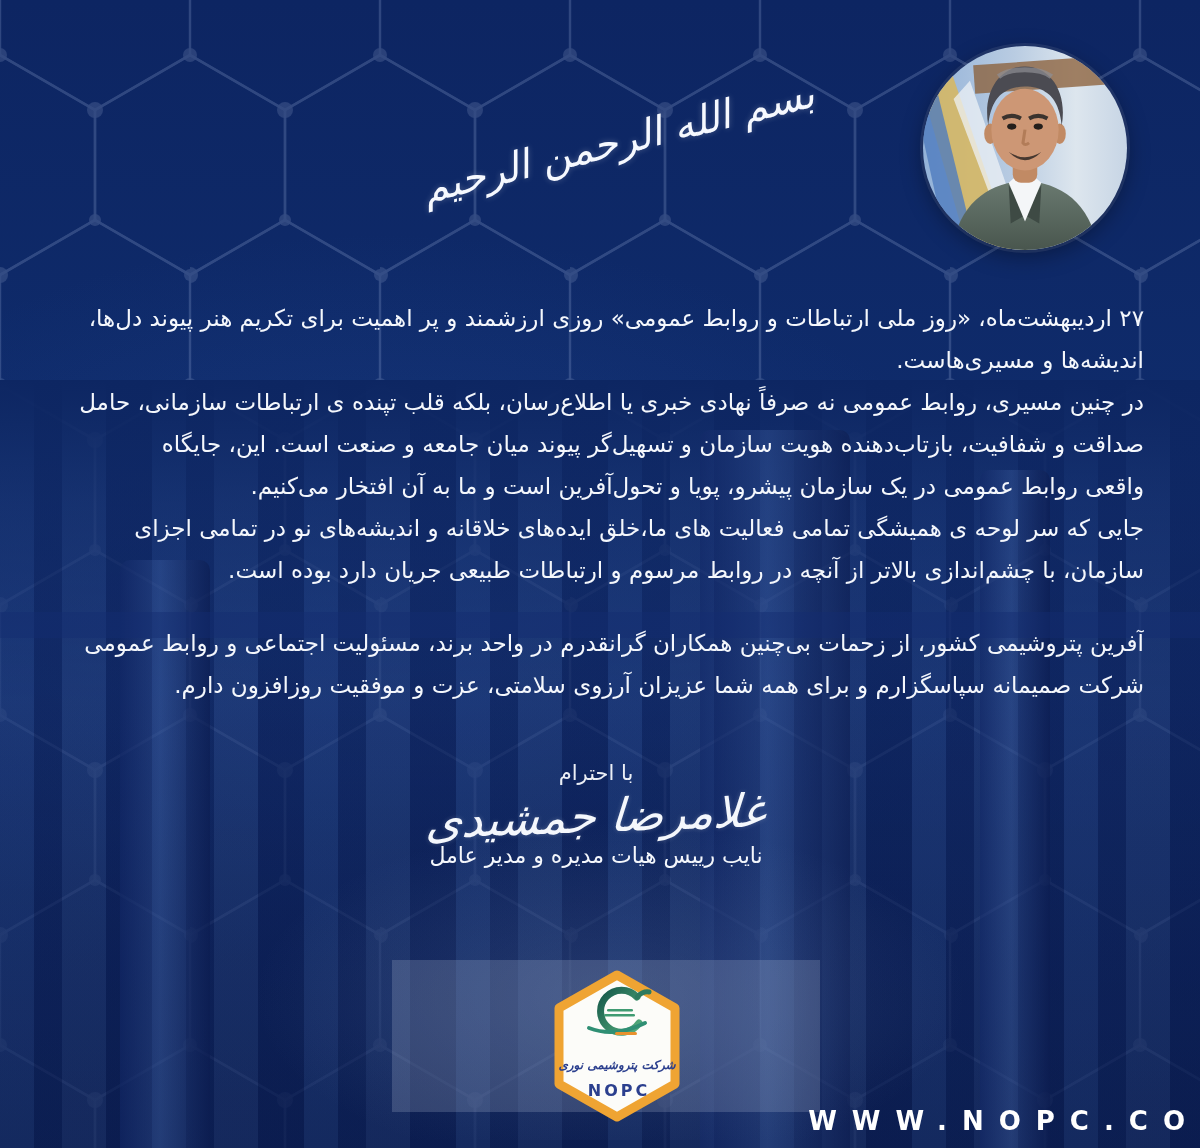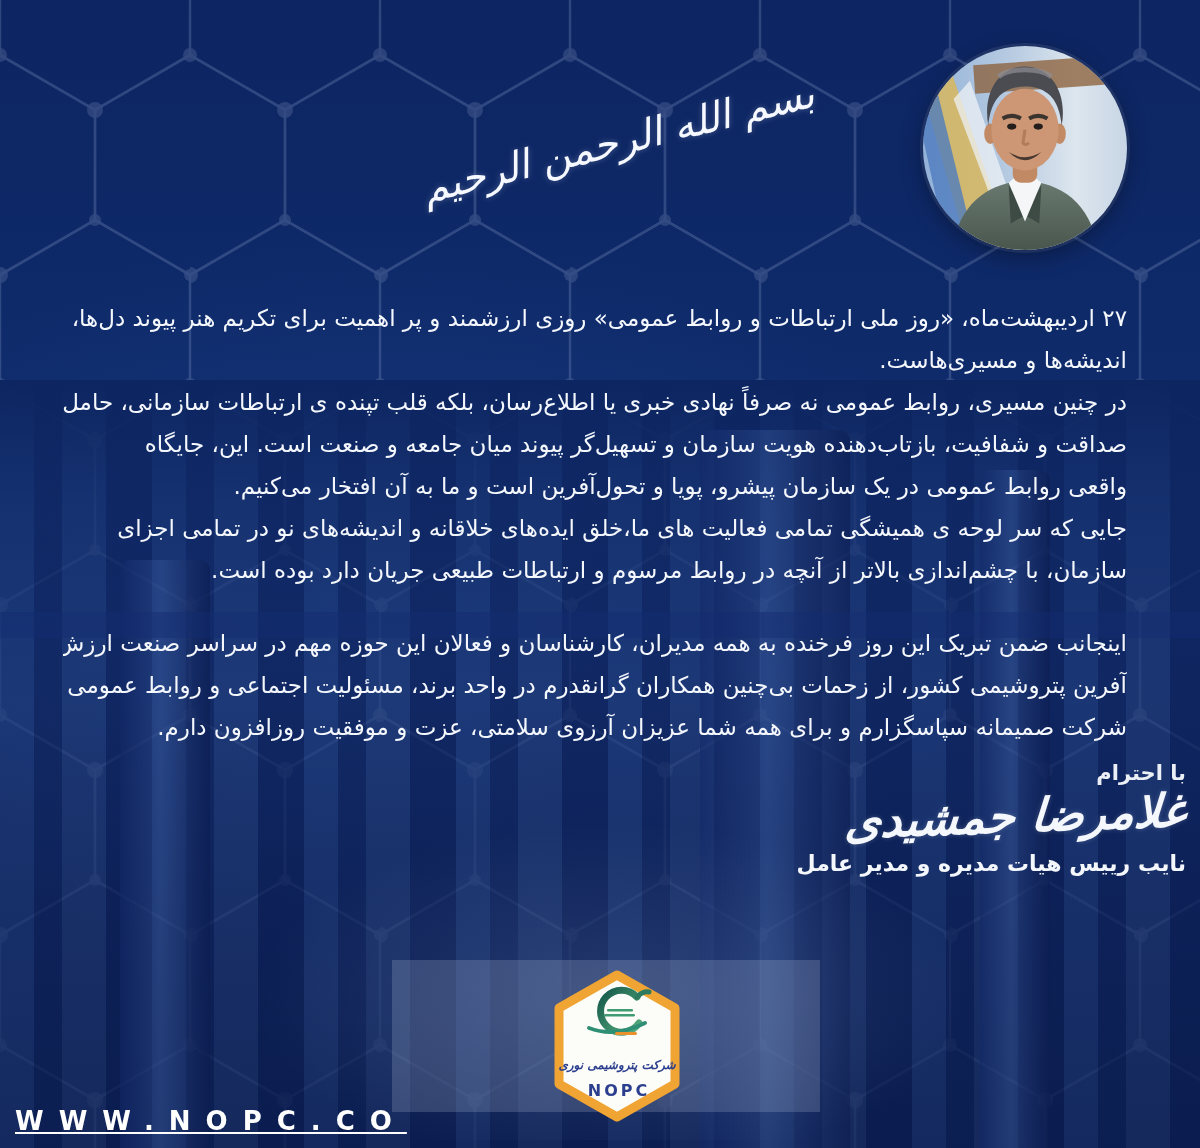--- a/index.html
+++ b/index.html
@@ -30,35 +30,35 @@
   .light-spot{position:absolute;left:250px;top:820px;width:720px;height:320px;
     background:radial-gradient(ellipse at 50% 55%, rgba(128,156,204,.20), rgba(128,156,204,0) 70%);}
   .bismillah{
     position:absolute;left:408px;top:118px;width:420px;text-align:center;
     color:#f6f9ff;font-size:40px;font-style:italic;white-space:nowrap;
     transform:rotate(-14deg);letter-spacing:1px;
     text-shadow:0 0 6px rgba(255,255,255,.25);
   }
   .portrait{position:absolute;left:923px;top:46px;width:204px;height:204px;border-radius:50%;
     overflow:hidden;box-shadow:0 0 0 3px rgba(255,255,255,.08), 0 6px 22px rgba(0,0,0,.35);}
-  .message{position:absolute;top:297px;left:63px;right:73px;direction:rtl;
+  .message{position:absolute;top:297px;left:63px;right:56px;direction:rtl;
     color:#f4f7fc;font-size:23px;line-height:42px;}
   .message .ln{white-space:nowrap;text-align:right;overflow:hidden;}
   .para{margin:0;}
   .para.gap{margin-top:31px;}
-  .sign{position:absolute;left:0;right:14px;top:761px;text-align:right;color:#f4f7fc;direction:rtl;font-weight:bold;}
+  .sign{position:absolute;left:0;right:8px;top:761px;text-align:center;color:#f4f7fc;direction:rtl;}
   .salutation{font-size:21px;opacity:.96;}
   .sig-name{display:inline-block;font-size:46px;font-style:italic;margin-top:4px;
     transform:rotate(-2deg) skewX(-6deg);text-shadow:0 0 5px rgba(255,255,255,.2);}
-  .sig-title{font-size:22px;margin-top:8px;}
+  .sig-title{font-size:22px;}
   .band{position:absolute;left:392px;top:960px;width:428px;height:152px;
     background:rgba(198,210,228,.20);}
   .badge{position:absolute;left:549px;top:970px;width:136px;height:152px;}
-  .footer-url{position:absolute;left:0;right:0;top:1106px;text-align:left;direction:ltr;
-    color:#ffffff;font-size:26px;font-weight:bold;letter-spacing:15px;padding-left:15px;text-decoration:underline;}
+  .footer-url{position:absolute;left:0;right:0;top:1106px;text-align:right;direction:ltr;
+    color:#ffffff;font-size:26px;font-weight:bold;letter-spacing:15px;padding-left:15px;}
 </style>
 </head>
 <body>
 
 <div class="poster">
 
   <svg class="hexes" xmlns="http://www.w3.org/2000/svg">
     <defs>
       <pattern id="hx" width="190" height="330" patternUnits="userSpaceOnUse">
         <g fill="none" stroke="#a9bce4" stroke-width="2.4">
@@ -137,21 +137,20 @@
     <div class="para">
       <div class="ln">در چنین مسیری، روابط عمومی نه صرفاً نهادی خبری یا اطلاع‌رسان، بلکه قلب تپنده ی ارتباطات سازمانی، حامل</div>
       <div class="ln">صداقت و شفافیت، بازتاب‌دهنده هویت سازمان و تسهیل‌گر پیوند میان جامعه و صنعت است. این، جایگاه</div>
       <div class="ln">واقعی روابط عمومی در یک سازمان پیشرو، پویا و تحول‌آفرین است و ما به آن افتخار می‌کنیم.</div>
     </div>
     <div class="para">
       <div class="ln">جایی که سر لوحه ی همیشگی تمامی فعالیت های ما،خلق ایده‌های خلاقانه و اندیشه‌های نو در تمامی اجزای</div>
       <div class="ln">سازمان، با چشم‌اندازی بالاتر از آنچه در روابط مرسوم و ارتباطات طبیعی جریان دارد بوده است.</div>
     </div>
     <div class="para gap">
-      <div class="ln">اینجانب ضمن تبریک این روز فرخنده به همه مدیران، کارشناسان و فعالان این حوزه مهم در سراسر صنعت ارزش</div>
       <div class="ln">آفرین پتروشیمی کشور، از زحمات بی‌چنین همکاران گرانقدرم در واحد برند، مسئولیت اجتماعی و روابط عمومی</div>
       <div class="ln">شرکت صمیمانه سپاسگزارم و برای همه شما عزیزان آرزوی سلامتی، عزت و موفقیت روزافزون دارم.</div>
     </div>
   </div>
 
   <div class="sign">
     <div class="salutation">با احترام</div>
     <div><span class="sig-name">غلامرضا جمشیدی</span></div>
     <div class="sig-title">نایب رییس هیات مدیره و مدیر عامل</div>
   </div>

